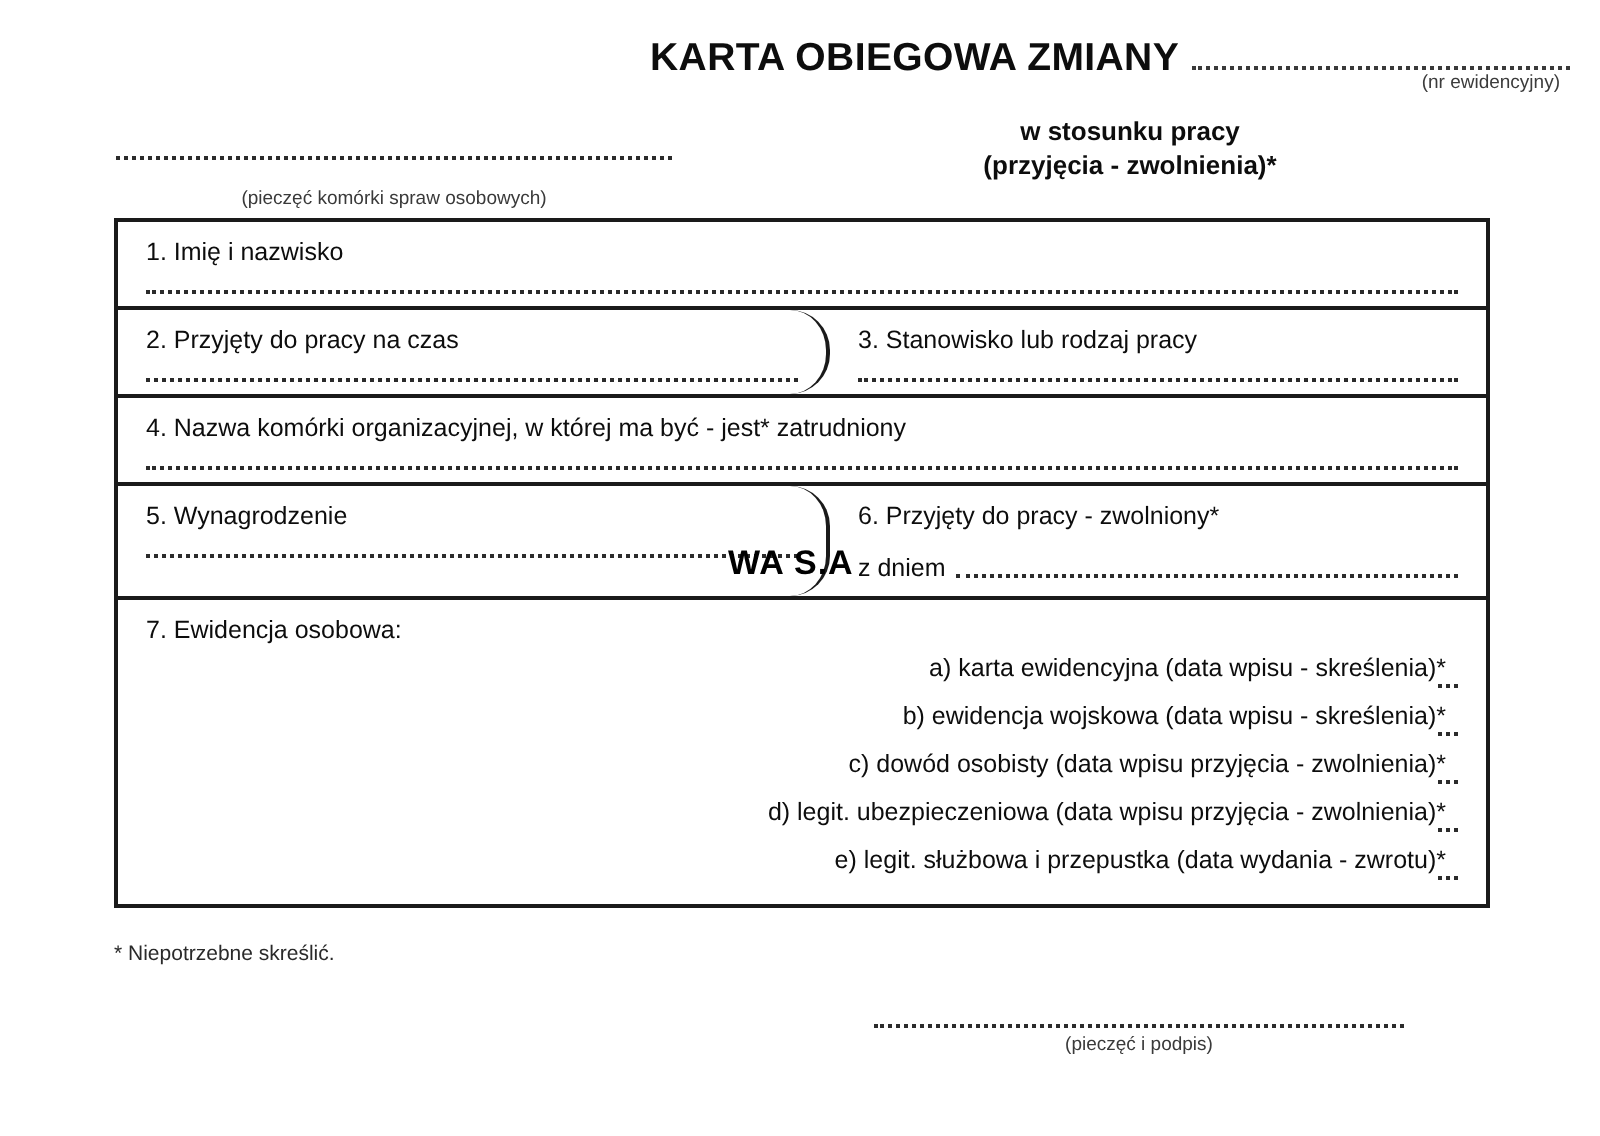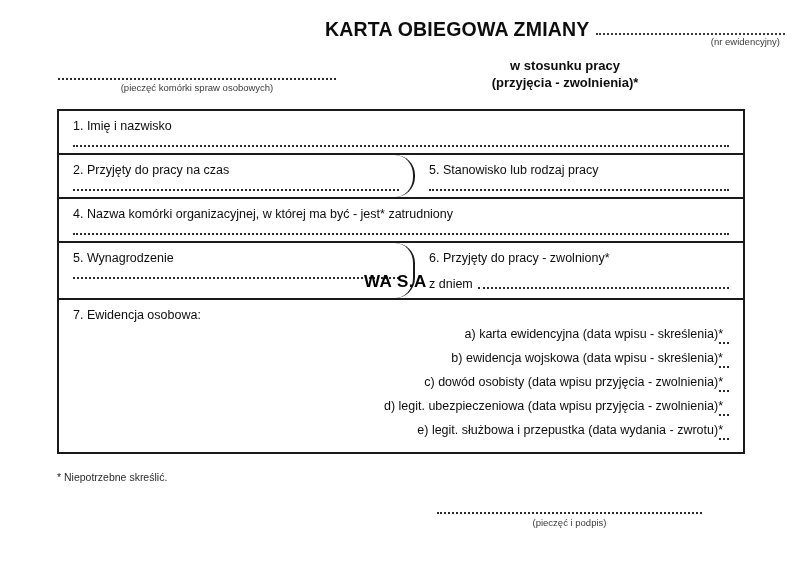--- a/index.html
+++ b/index.html
@@ -89,21 +89,21 @@
   .stamp-box {
     position: absolute;
     left: 58px;
     top: 78px;
     width: 278px;
   }
   .stamp-label {
     text-align: center;
     font-size: 9.5px;
     color: #3a3a3a;
-    margin-top: 2px;
+    margin-top: 14px;
   }
 
   
   .form-table {
     position: absolute;
     left: 57px;
     top: 109px;
     width: 688px;
     border: 2.5px solid #1a1a1a;
     box-sizing: border-box;
@@ -244,21 +244,21 @@
     </div>
 
     <div class="row">
       <div class="cell left-col">
         <div class="cell-label">2. Przyjęty do pracy na czas</div>
         <div class="cell-fill">
           <div class="dots-block"></div>
         </div>
       </div>
       <div class="cell right-col">
-        <div class="cell-label">5. Stanowisko lub rodzaj pracy</div>
+        <div class="cell-label">3. Stanowisko lub rodzaj pracy</div>
         <div class="cell-fill">
           <div class="dots-block"></div>
         </div>
       </div>
     </div>
 
     <div class="row">
       <div class="cell full">
         <div class="cell-label">4. Nazwa komórki organizacyjnej, w której ma być - jest* zatrudniony</div>
         <div class="cell-fill">

